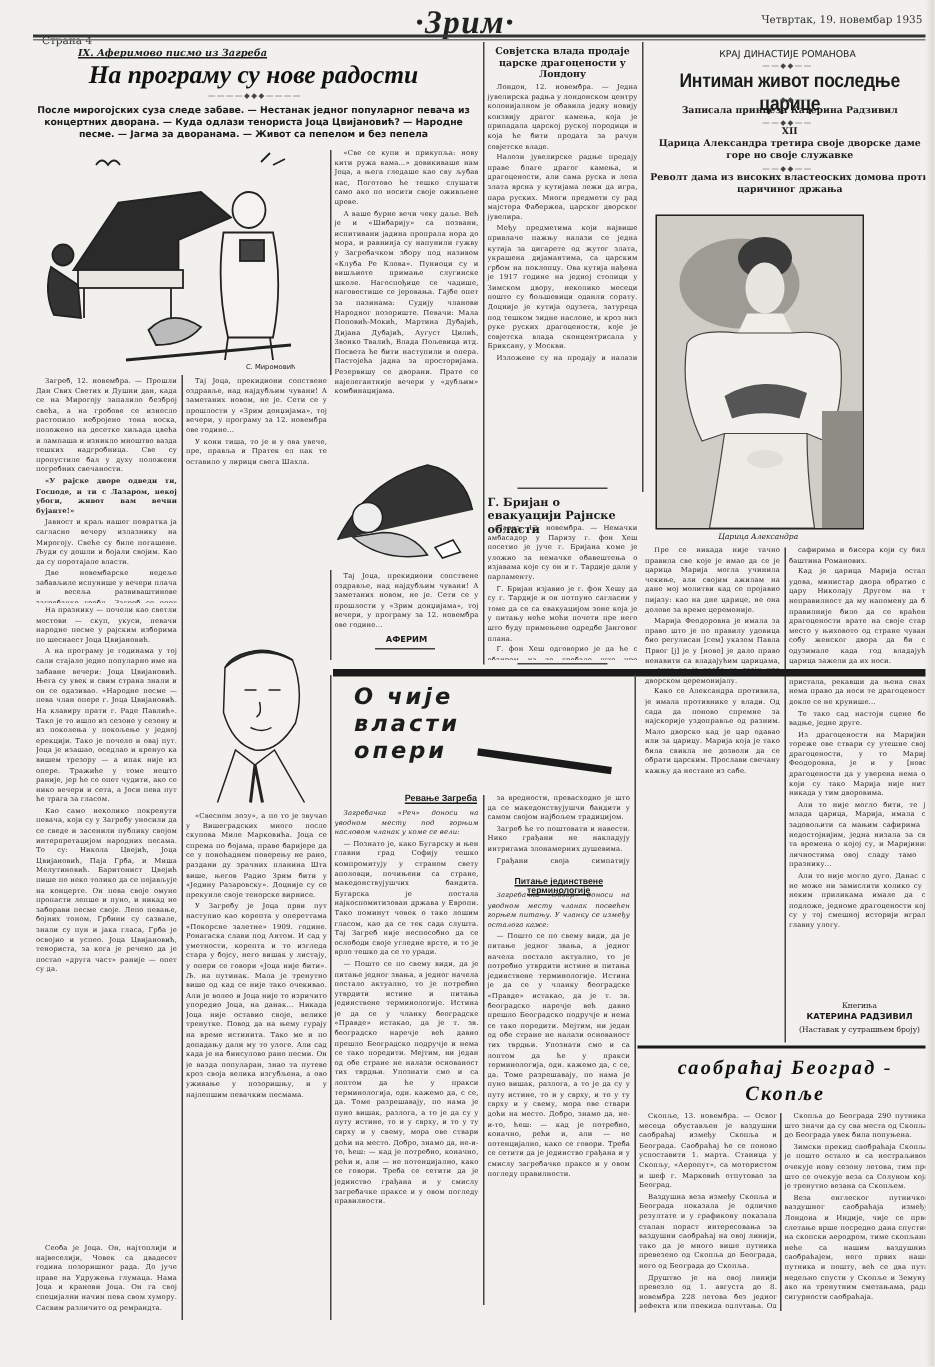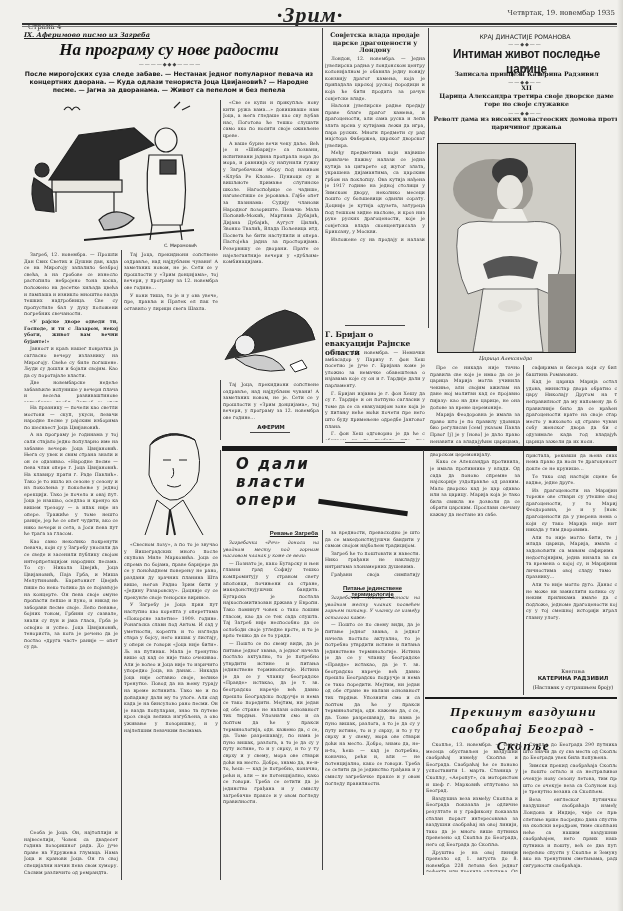--- a/index.html
+++ b/index.html
@@ -14,21 +14,21 @@
   .masthead-left { left:28px; top:23px; font-size:7px; color:#333; }
   .masthead-title { left:215px; top:2px; width:190px; text-align:center; font-family:"Liberation Serif", serif; font-style:italic; font-weight:bold; font-size:22px; letter-spacing:1px; color:#222; }
   .masthead-right { right:8px; top:9px; font-size:7px; color:#333; }
   .top-rule { left:22px; top:23px; width:600px; height:2px; background:#333; }
   .top-rule2 { left:22px; top:26px; width:600px; height:1px; background:#777; }
 
   .vrule { position:absolute; width:1px; background:#444; }
   .hrule { position:absolute; height:1px; background:#444; }
   .hthick { position:absolute; height:5px; background:#1a1a1a; }
 
-  .kicker { font-size:6.5px; font-style:italic; font-weight:bold; text-decoration:underline; }
+  .kicker { font-size:6.5px; font-style:italic; font-weight:bold; text-decoration:underline;margin-left:28px; }
   .h1 { font-family:"Liberation Serif", serif; font-weight:bold; text-align:center; color:#111;font-style:italic; }
   .sub { font-family:"DejaVu Sans", sans-serif; font-size:6.2px; font-weight:bold; text-align:center; line-height:8px; }
   .body-text {
     font-size:4.6px; line-height:6.6px; text-align:justify; color:#2a2a2a;
     overflow:hidden; letter-spacing:0.1px;
   }
   .body-text p { margin:0 0 1px 0; text-indent:6px; }
   .ornament { text-align:center; font-size:5px; color:#444; letter-spacing:1px; }
   .caption { font-size:5px; font-style:italic; text-align:center; }
   .sig { font-family:"DejaVu Sans", sans-serif; font-size:5.5px; font-weight:bold; text-align:center; }
@@ -201,21 +201,21 @@
   <p>Из драгоцености на Маријине тореже ове ствари су утешне своје драгоцености, у то Марија Феодоровна, је и у [ново] драгоцености да у уверена нема од који су тако Марија није нити никада у тим дворовима.</p>
   <p>Али то није могло бити, те је млада царица, Марија, имала се задовољити са мањим сафирима и недостојнијим, једна низала за сва та времена о којој су, и Маријиним личностима овој сладу тамо у празнику...</p>
   <p>Али то није могло дуго. Данас се не може ни замислити колико су у неким приликама имале да се подложе, једноме драгоцености које су у тој смешној историји играле главну улогу.</p>
 </div>
 <div class="abs" style="left:526px;top:668px;width:94px;font-size:5px;text-align:center;">Кнегиња</div>
 <div class="abs sig" style="left:526px;top:675px;width:94px;">КАТЕРИНА РАДЗИВИЛ</div>
 <div class="abs" style="left:526px;top:684px;width:94px;font-size:5px;text-align:center;">(Наставак у сутрашњем броју)</div>
 
 <div class="hthick" style="left:222px;top:446px;width:400px;"></div>
 <div class="abs" style="left:236px;top:455px;width:100px;font-family:'DejaVu Sans',sans-serif;font-weight:bold;font-style:italic;font-size:15px;line-height:18px;letter-spacing:2px;">
-  <div>О дали</div>
+  <div>О чије</div>
   <div>власти</div>
   <div>опери</div>
 </div>
 <div class="abs" style="left:318px;top:505px;width:90px;height:5px;background:#1a1a1a;transform:rotate(8deg);"></div>
 
 <div class="vrule" style="left:220px;top:450px;height:430px;"></div>
 <div class="abs" style="left:250px;top:530px;width:68px;font-family:'Liberation Sans',sans-serif;font-weight:bold;font-size:6px;text-align:right;text-decoration:underline;">Ревање Загреба</div>
 <div class="abs body-text" style="left:223px;top:540px;width:96px;height:285px;">
   <p style="font-style:italic;">Загребачка «Реч» доноси на уводном месту под горњим насловом чланак у коме се вели:</p>
   <p>— Познато је, како Бугарску и њен главни град Софију тешко компромитују у страном свету аполовци, почињени са стране, македонствујушчих бандита. Бугарска је постала најкоспомитизован држава у Европи. Тако поминут човек о тако лошим гласом, као да се тек сада слушта. Тај Загреб није неспособно да се ослободи своје угледне врсте, и то је врло тешко да се то уради.</p>
@@ -230,21 +230,20 @@
 </div>
 <div class="abs" style="left:325px;top:585px;width:95px;font-family:'Liberation Sans',sans-serif;font-weight:bold;font-size:5.8px;text-align:center;text-decoration:underline;">Питање јединствене терминологије</div>
 <div class="abs body-text" style="left:325px;top:595px;width:95px;height:275px;">
   <p style="font-style:italic;">Загребачки «Обзор» доноси на уводном месту чланак посвећен горњем питању. У чланку се између осталога каже:</p>
   <p>— Пошто се по свему види, да је питање једног звања, а једног начела постало актуално, то је потребно утврдити истине и питања јединствене терминологије. Истина је да се у чланку београдске «Правде» истакао, да је т. зв. београдско наречје већ давно прешло Београдско подручје и нема се тако поредити. Мејтим, ни један од обе стране не налази основаност тих тврдњи. Упознати смо и са лоптом да ће у пракси терминологија, одн. кажемо да, с се, да. Томе разрешавају, по нама је пуно вишак, разлога, а то је да су у путу истине, то и у сврху, и то у ту сврху и у свему, мора ове ствари доћи на место. Добро, знамо да, не-и-то, ћеш: — кад је потребно, коначно, рећи и, али — не потенцијално, како се говори. Треба се сетити да је јединство грађана и у смислу загребачке праксе и у овом погледу правилности.</p>
 </div>
 
 <div class="vrule" style="left:423px;top:450px;height:425px;"></div>
 <div class="hthick" style="left:425px;top:697px;width:197px;height:2px;"></div>
 <div class="abs h1" style="left:425px;top:703px;width:197px;font-size:13.5px;line-height:17px;letter-spacing:1.5px;">
-  <div>Прекинут ваздушни</div>
   <div>саобраћај Београд - Скопље</div>
 </div>
 <div class="abs body-text" style="left:426px;top:742px;width:92px;height:130px;">
   <p>Скопље, 13. новембра. — Освог месеца обустављен је ваздушни саобраћај између Скопља и Београда. Саобраћај ће се поново успоставити 1. марта. Станица у Скопљу, «Аеропут», са мотористом и шеф г. Марковић отпутовао за Београд.</p>
   <p>Ваздушна веза између Скопља и Београда показала је одличне резултате и у графикону показала сталан пораст интересовања за ваздушни саобраћај на овој линији, тако да је много више путника превезено од Скопља до Београда, него од Београда до Скопља.</p>
   <p>Друштво је на овој линији превезло од 1. августа до 8. новембра 228 летова без једног дефекта или прекида одлутања. Од Београда до Скопља превезено је 212, а од</p>
 </div>
 <div class="vrule" style="left:520px;top:742px;height:132px;"></div>
 <div class="abs body-text" style="left:523px;top:742px;width:96px;height:130px;">
   <p>Скопља до Београда 290 путника, што значи да су сва места од Скопља до Београда увек била попуњена.</p>

